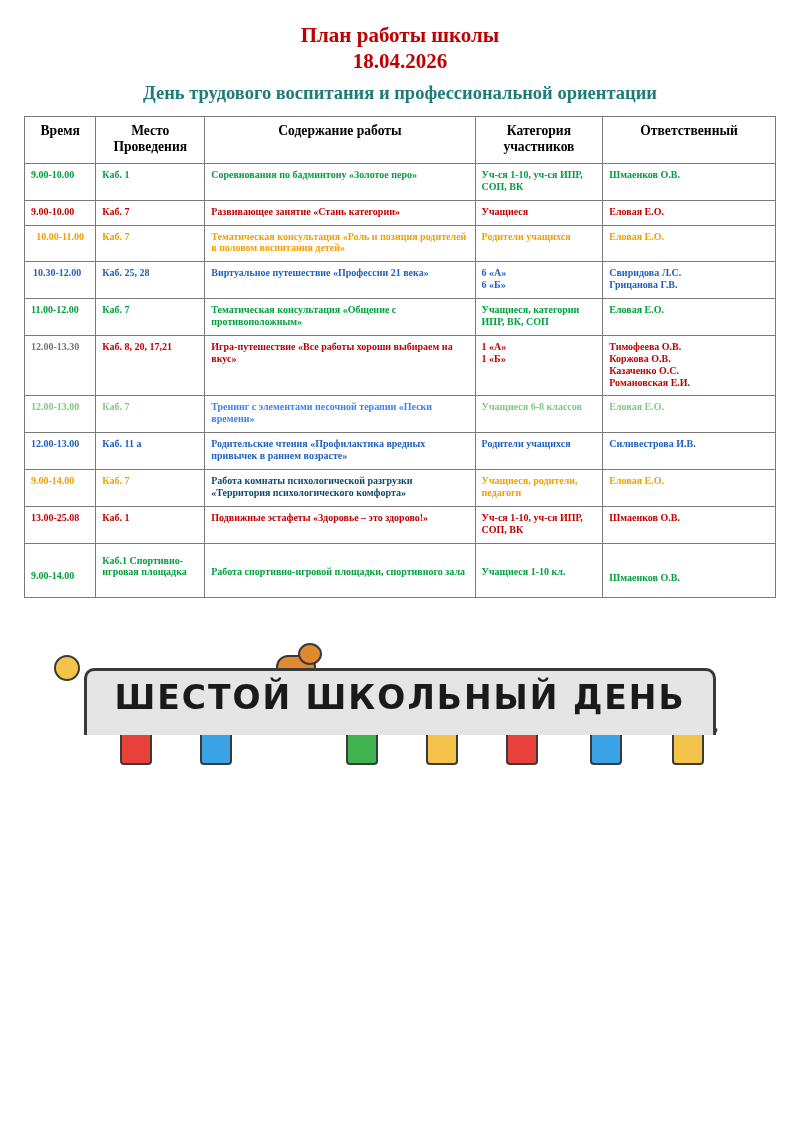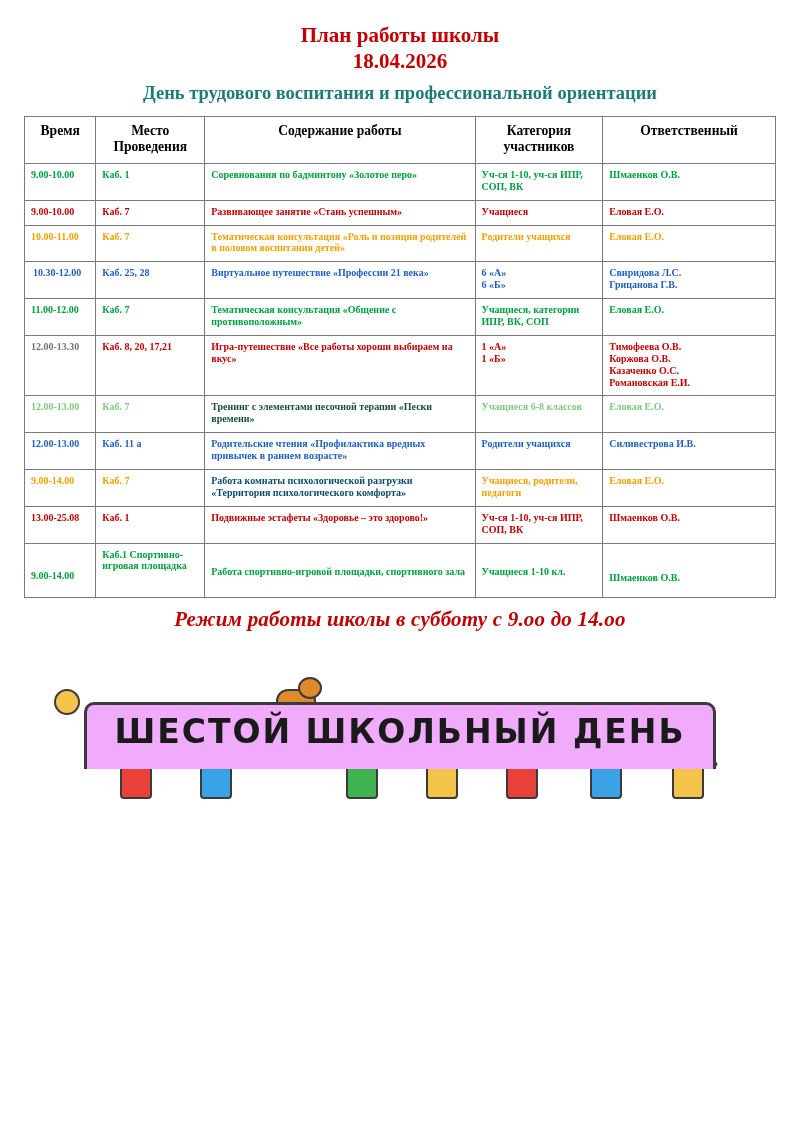--- a/index.html
+++ b/index.html
@@ -74,21 +74,21 @@
   .row-c5 td { color: #c00000; }
   .row-c6 td { color: #7fc97f; }
   .row-c7 td { color: #2060c0; }
   .row-c8 td { color: #f0a000; }
   .row-c9 td { color: #c00000; }
   .row-c10 td { color: #00a03c; }
   tr.last-row td {
     padding-top: 12px;
     padding-bottom: 14px;
   }
-  tr.last-row td.place { padding-top: 5px; }
+  tr.last-row td.place { padding-top: 11px; }
   tr.last-row td.mid { padding-top: 22px; }
   tr.last-row td.time { padding-top: 26px; }
   tr.last-row td.respcell { padding-top: 28px; }
   .footer-note {
     text-align: center;
     font-style: italic;
     font-weight: bold;
     font-size: 21px;
     color: #c00000;
     margin-top: 9px;
@@ -102,21 +102,21 @@
   }
   .banner {
     position: absolute;
     left: 60px;
     right: 60px;
     bottom: 0;
     height: 64px;
     border: 3px solid #3a3a3a;
     border-bottom: none;
     border-radius: 10px 10px 0 0;
-    background: #f0abfc;
+    background: #e5e5e5;
     text-align: center;
     overflow: hidden;
   }
   .banner-text {
     display: block;
     margin-top: 7px;
     font-family: "DejaVu Sans", sans-serif;
     font-weight: bold;
     font-size: 33px;
     letter-spacing: 2px;
@@ -270,26 +270,26 @@
       <tr class="row-c0">
         <td class="time" style="color: rgb(0, 160, 60);">9.00-10.00</td>
         <td class="place" style="color: rgb(0, 160, 60);">Каб. 1</td>
         <td class="desc" style="color: rgb(0, 160, 60);">Соревнования по бадминтону «Золотое перо»</td>
         <td class="cat" style="color: rgb(0, 160, 60);">Уч-ся 1-10, уч-ся ИПР, СОП, ВК</td>
         <td class="respcell" style="color: rgb(0, 160, 60);">Шмаенков О.В.</td>
       </tr>
       <tr class="row-c1">
         <td class="time" style="color: rgb(192, 0, 0);">9.00-10.00</td>
         <td class="place" style="color: rgb(192, 0, 0);">Каб. 7</td>
-        <td class="desc" style="color: rgb(192, 0, 0);">Развивающее занятие «Стань успешным»</td>
+        <td class="desc" style="color: rgb(192, 0, 0);">Развивающее занятие «Стань категории»</td>
         <td class="cat" style="color: rgb(192, 0, 0);">Учащиеся</td>
         <td class="respcell" style="color: rgb(192, 0, 0);">Еловая Е.О.</td>
       </tr>
       <tr class="row-c2">
-        <td class="time" style="color: rgb(240, 160, 0);">10.00-11.00</td>
+        <td class="time" style="color: rgb(240, 160, 0); text-align: center;">10.00-11.00</td>
         <td class="place" style="color: rgb(240, 160, 0);">Каб. 7</td>
         <td class="desc" style="color: rgb(240, 160, 0);">Тематическая консультация «Роль и позиция родителей в половом воспитания детей»</td>
         <td class="cat" style="color: rgb(240, 160, 0);">Родители учащихся</td>
         <td class="respcell" style="color: rgb(240, 160, 0);">Еловая Е.О.</td>
       </tr>
       <tr class="row-c3">
         <td class="time" style="color: rgb(32, 96, 192); padding-left: 8px;">10.30-12.00</td>
         <td class="place" style="color: rgb(32, 96, 192);">Каб. 25, 28</td>
         <td class="desc" style="color: rgb(32, 96, 192);">Виртуальное путешествие «Профессии 21 века»</td>
         <td class="cat" style="color: rgb(32, 96, 192); white-space: pre-line;">6 «А»
@@ -311,21 +311,21 @@
         <td class="cat" style="color: rgb(192, 0, 0); white-space: pre-line;">1 «А»
 1 «Б»</td>
         <td class="respcell" style="color: rgb(192, 0, 0); white-space: pre-line;">Тимофеева О.В.
 Коржова О.В.
 Казаченко О.С.
 Романовская Е.И.</td>
       </tr>
       <tr class="row-c6">
         <td class="time" style="color: rgb(127, 201, 127);">12.00-13.00</td>
         <td class="place" style="color: rgb(127, 201, 127);">Каб. 7</td>
-        <td class="desc" style="color: #14532d;">Тренинг с элементами песочной терапии «Пески времени»</td>
+        <td class="desc" style="color: #3b82f6;">Тренинг с элементами песочной терапии «Пески времени»</td>
         <td class="cat" style="color: rgb(127, 201, 127);">Учащиеся 6-8 классов</td>
         <td class="respcell" style="color: rgb(127, 201, 127);">Еловая Е.О.</td>
       </tr>
       <tr class="row-c7">
         <td class="time" style="color: rgb(32, 96, 192);">12.00-13.00</td>
         <td class="place" style="color: rgb(32, 96, 192); margin-left: 35px;">Каб. 11 а</td>
         <td class="desc" style="color: rgb(32, 96, 192);">Родительские чтения «Профилактика вредных привычек в раннем возрасте»</td>
         <td class="cat" style="color: rgb(32, 96, 192);">Родители учащихся</td>
         <td class="respcell" style="color: rgb(32, 96, 192);">Силивестрова И.В.</td>
       </tr>
@@ -346,21 +346,20 @@
       <tr class="row-c10 last-row">
         <td class="time" style="color: rgb(0, 160, 60);">9.00-14.00</td>
         <td class="place" style="color: rgb(0, 160, 60);">Каб.1 Спортивно-игровая площадка</td>
         <td class="desc mid" style="color: rgb(0, 160, 60);">Работа спортивно-игровой площадки, спортивного зала</td>
         <td class="cat mid" style="color: rgb(0, 160, 60);">Учащиеся 1-10 кл.</td>
         <td class="respcell" style="color: rgb(0, 160, 60);">Шмаенков О.В.</td>
       </tr>
     </tbody>
   </table>
 
-  <div class="footer-note">Режим работы школы в субботу с 9.оо до 14.оо</div>
 
   <div class="art">
     <div class="kids">
       <div class="kid" style="left:92px;">
         <div class="hair" style="background:#f0a000;"></div>
         <div class="head"></div>
         <div class="eye l"></div>
         <div class="eye r"></div>
         <div class="mouth"></div>
         <div class="body" style="background:#e8413a;"></div>

